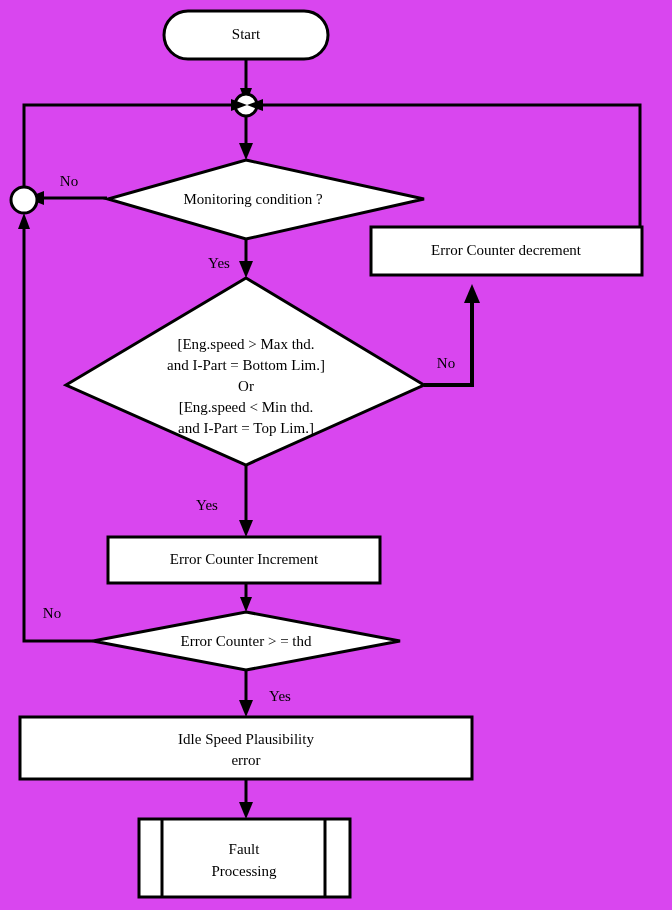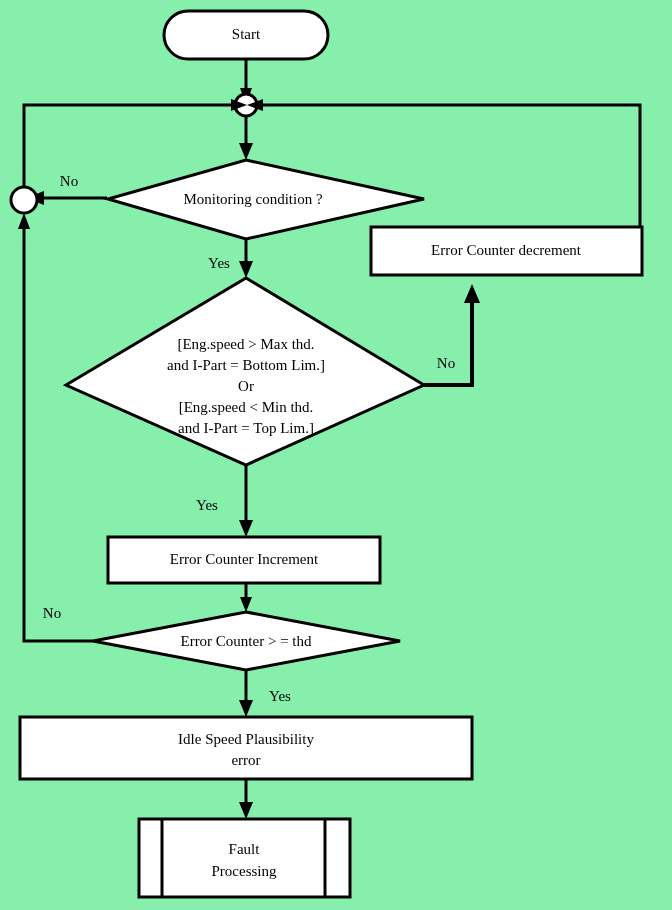--- a/index.html
+++ b/index.html
@@ -9,21 +9,21 @@
   }
   body {
     font-family: "Liberation Serif", serif;
     color: #000000;
   }
   #page {
     position: relative;
     width: 672px;
     height: 910px;
     overflow: hidden;
-    background: #86efac;
+    background: #d946ef;
   }
   #flow-svg {
     position: absolute;
     left: 0;
     top: 0;
   }
   .node-text {
     font-family: "Liberation Serif", serif;
     font-size: 15px;
     fill: #000000;

